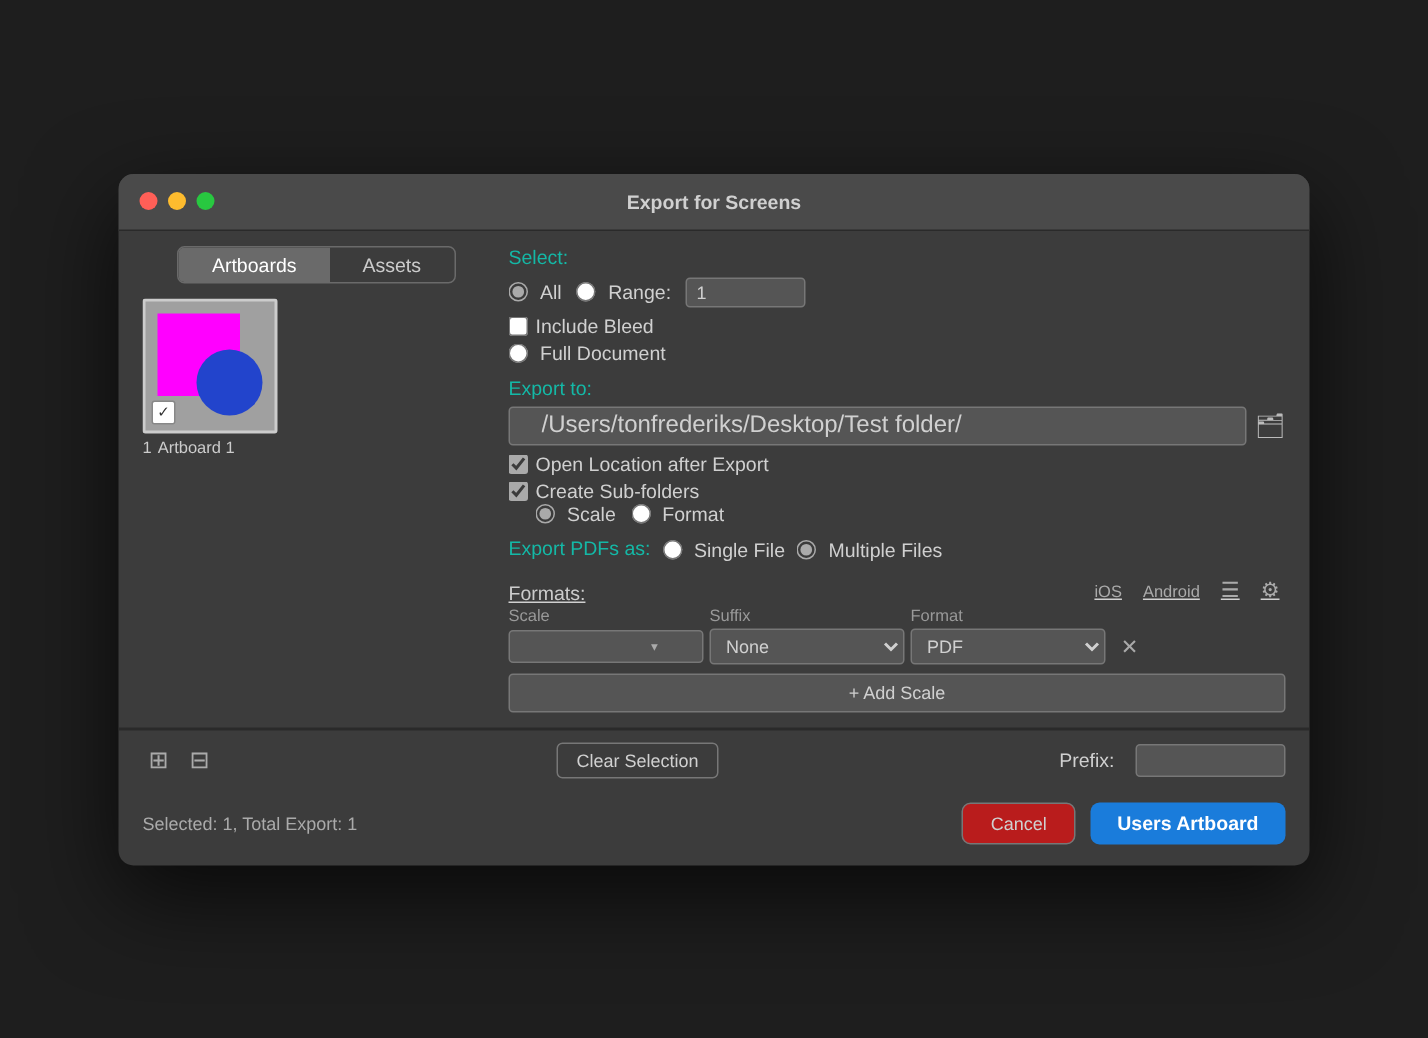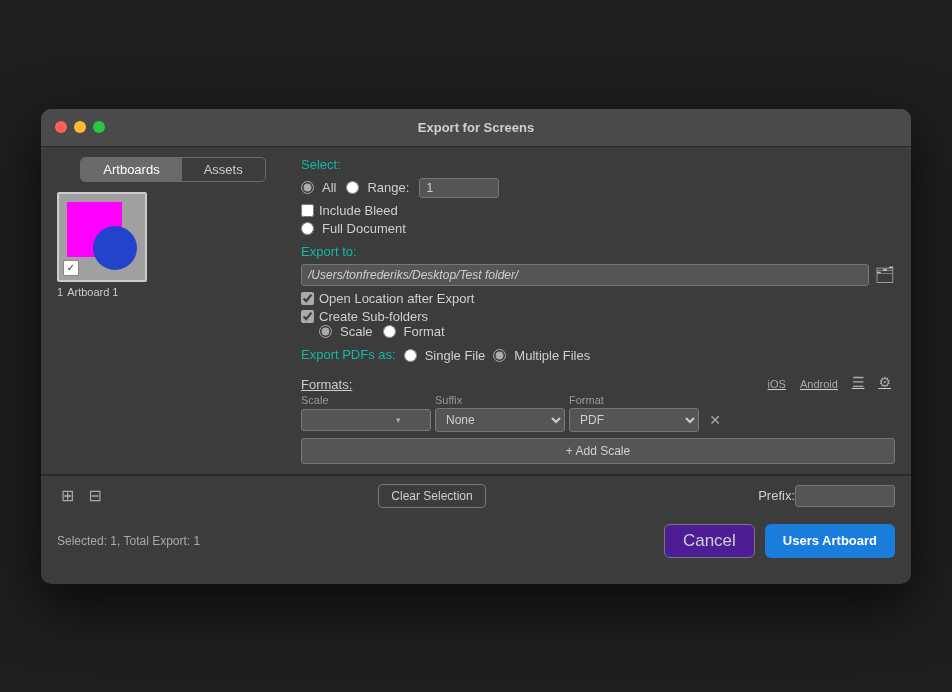--- a/index.html
+++ b/index.html
@@ -8,21 +8,21 @@
       display: flex;
       align-items: center;
       justify-content: center;
       width: 952px;
       height: 692px;
       font-family: -apple-system, BlinkMacSystemFont, "San Francisco", "Helvetica Neue", sans-serif;
       font-size: 13px;
       color: #d0d0d0;
     }
     .window {
-      width: 870px;
+      width: 794px;
       background: #3c3c3c;
       border-radius: 10px;
       overflow: hidden;
       box-shadow: 0 20px 60px rgba(0,0,0,0.7);
     }
     .titlebar {
       background: #4a4a4a;
       height: 38px;
       display: flex;
       align-items: center;
@@ -155,24 +155,23 @@
     .export-to-row {
       display: flex;
       align-items: center;
       gap: 6px;
     }
     .path-input {
       background: #555;
       border: 1px solid #777;
       border-radius: 3px;
       color: #d0d0d0;
-      padding: 3px 6px;
-      font-size: 12px;
+      padding: 3px 21px;
+      font-size: 16px;
       flex: 1;
-      font-style: italic;
     }
     .folder-btn {
       background: transparent;
       border: none;
       cursor: pointer;
       color: #bbb;
       font-size: 16px;
     }
     .subfolder-indent {
       margin-left: 18px;
@@ -274,53 +273,53 @@
       padding: 5px;
       border-radius: 3px;
       cursor: pointer;
       font-size: 12px;
       text-align: center;
       width: 100%;
     }
     .prefix-row {
       display: flex;
       align-items: center;
-      gap: 0;
+      gap: 14px;
     }
     .prefix-input {
       background: #555;
       border: 1px solid #777;
       border-radius: 3px;
       color: #d0d0d0;
       padding: 3px 6px;
       font-size: 12px;
       width: 100px;
     }
     .footer-area {
       display: flex;
       align-items: center;
       justify-content: space-between;
-      padding: 8px 16px 26px 16px;
+      padding: 8px 16px 14px 16px;
     }
     .footer-status {
       font-size: 12px;
       color: #aaa;
     }
     .footer-btns {
       display: flex;
       gap: 10px;
     }
     .cancel-btn {
-      background: #4c1d95;
+      background: #b91c1c;
       border: 1px solid #777;
       color: #d0d0d0;
       padding: 6px 18px;
       border-radius: 6px;
       cursor: pointer;
-      font-size: 17px;
+      font-size: 12px;
     }
     .export-btn {
       background: #1a7cdb;
       border: none;
       color: #fff;
       padding: 6px 18px;
       border-radius: 6px;
       cursor: pointer;
       font-size: 13px;
       font-weight: 600;

